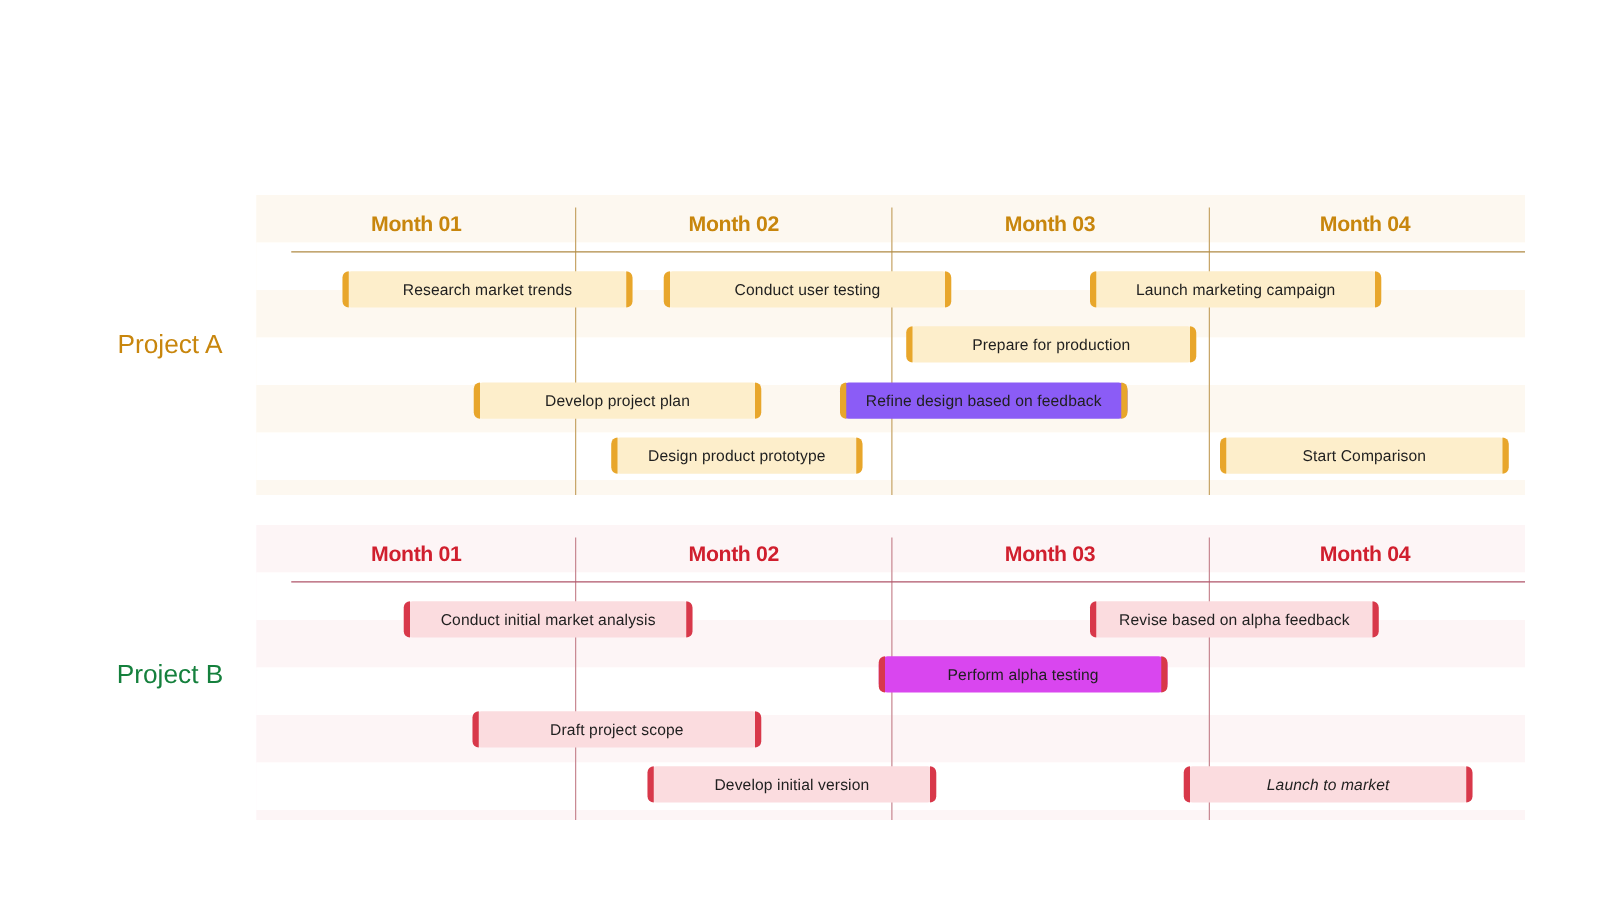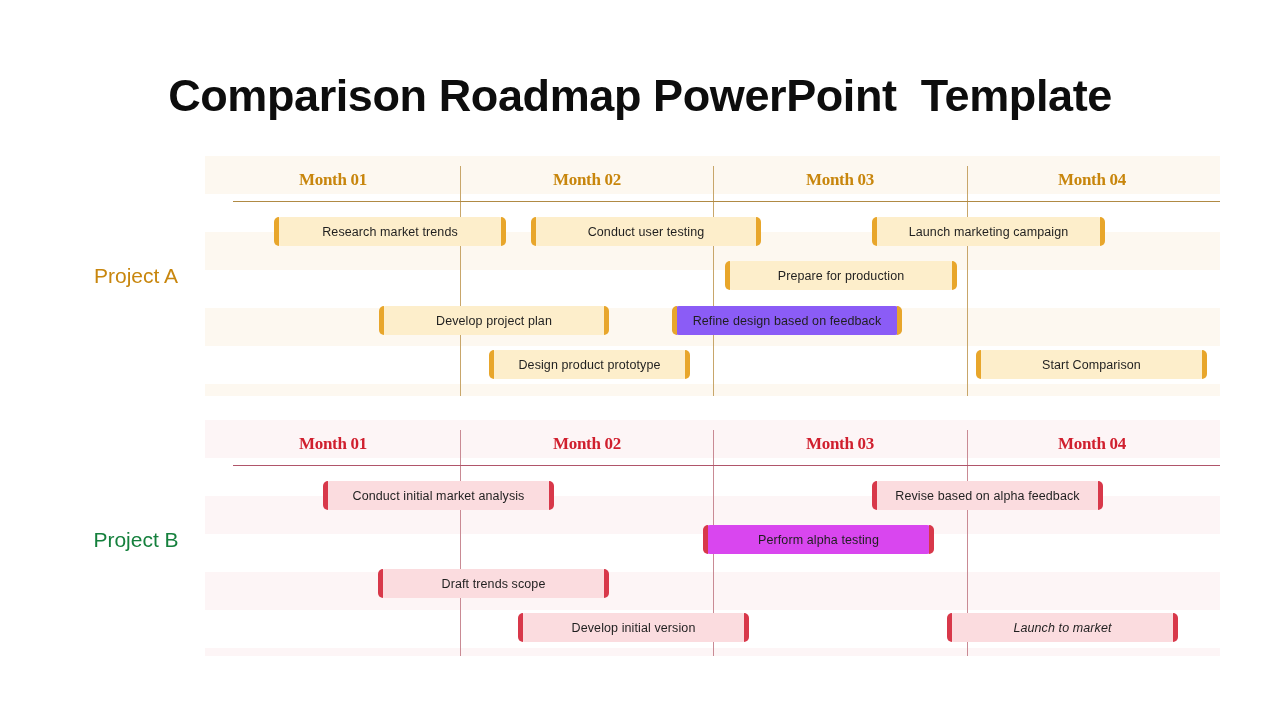--- a/index.html
+++ b/index.html
@@ -68,21 +68,20 @@
     height: 1px;
   }
 
   
   .months {
     position: absolute;
     left: 0;
     top: 14px;
     width: 1015px;
     height: 34px;
-    font-family: Liberation Serif, serif;
   }
   .month {
     position: absolute;
     top: 0;
     text-align: center;
     font-size: 17px;
     font-weight: bold;
     letter-spacing: -0.3px;
     white-space: pre;
   }
@@ -125,21 +124,20 @@
     white-space: nowrap;
   }
   .label-a { top: 264px; }
   .label-b { top: 528px; }
 </style>
 </head>
 <body>
 
 <div class="slide">
 
-  <div class="title">Comparison Roadmap PowerPoint  Template</div>
 
   <div class="panel panel-a" style="background: rgb(255, 252, 247);">
     <div class="stripes">
         <div class="stripe" style="top: 0px; height: 38px; background: rgb(253, 248, 240);"></div>
         <div class="stripe" style="top: 38px; height: 38px; background: rgb(255, 255, 255);"></div>
         <div class="stripe" style="top: 76px; height: 38px; background: rgb(253, 248, 240);"></div>
         <div class="stripe" style="top: 114px; height: 38px; background: rgb(255, 255, 255);"></div>
         <div class="stripe" style="top: 152px; height: 38px; background: rgb(253, 248, 240);"></div>
         <div class="stripe" style="top: 190px; height: 38px; background: rgb(255, 255, 255);"></div>
         <div class="stripe" style="top: 228px; height: 38px; background: rgb(253, 248, 240);"></div>
@@ -235,21 +233,21 @@
           <span class="bar-label">Revise based on alpha feedback</span>
           <span class="cap cap-r" style="background: rgb(216, 56, 74);"></span>
         </div>
         <div class="bar" style="left: 461px; width: 231px; top: 105px; background: #d946ef; margin-left: 37px;">
           <span class="cap cap-l" style="background: rgb(216, 56, 74);"></span>
           <span class="bar-label">Perform alpha testing</span>
           <span class="cap cap-r" style="background: rgb(216, 56, 74);"></span>
         </div>
         <div class="bar" style="left: 173px; width: 231px; top: 149px; background: rgb(251, 220, 223);">
           <span class="cap cap-l" style="background: rgb(216, 56, 74);"></span>
-          <span class="bar-label">Draft trends scope</span>
+          <span class="bar-label">Draft project scope</span>
           <span class="cap cap-r" style="background: rgb(216, 56, 74);"></span>
         </div>
         <div class="bar" style="left: 313px; width: 231px; top: 193px; background: rgb(251, 220, 223);">
           <span class="cap cap-l" style="background: rgb(216, 56, 74);"></span>
           <span class="bar-label">Develop initial version</span>
           <span class="cap cap-r" style="background: rgb(216, 56, 74);"></span>
         </div>
         <div class="bar" style="left: 742px; width: 231px; top: 193px; background: rgb(251, 220, 223); font-style: italic;">
           <span class="cap cap-l" style="background: rgb(216, 56, 74);"></span>
           <span class="bar-label">Launch to market</span>

